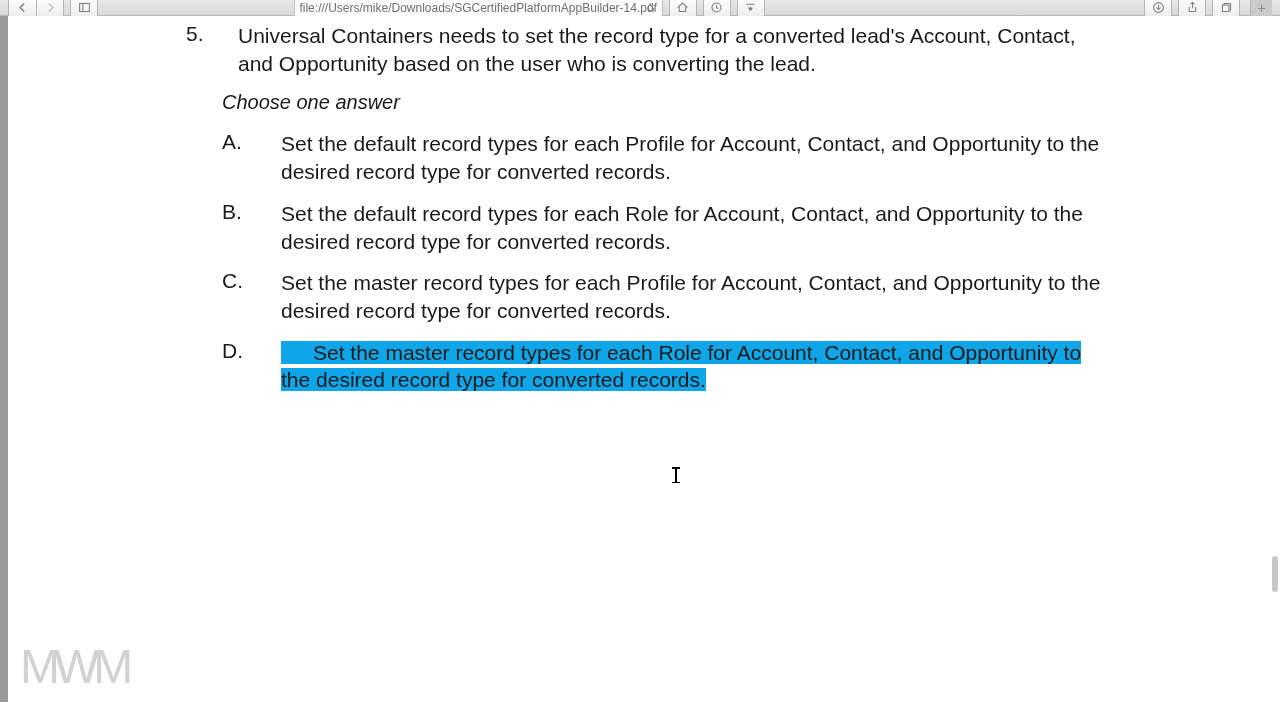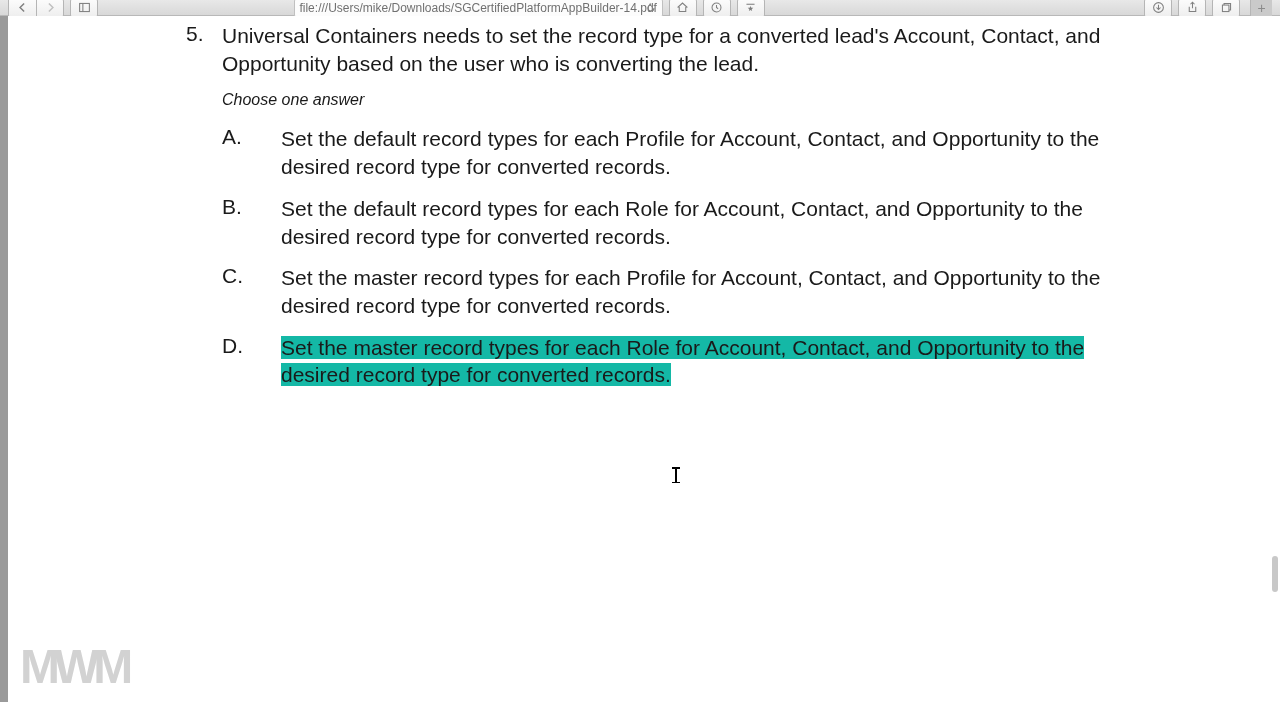--- a/index.html
+++ b/index.html
@@ -118,27 +118,28 @@
       width: 36px;
       font-size: 21px;
       flex-shrink: 0;
     }
     .q-body {
       flex: 1;
     }
     .q-text {
       font-size: 21px;
       line-height: 1.32;
+      margin-left: 16px;
     }
     .q-sub {
       font-size: 21px;
       margin-top: 18px;
     }
     .q-instr {
-      font-size: 16px;
+      font-size: 20px;
       font-style: italic;
       margin-top: 14px;
     }
     .answers {
       margin-top: 16px;
     }
     .ans-row {
       display: flex;
       margin-bottom: 14px;
     }
@@ -147,21 +148,22 @@
       font-size: 21px;
       flex-shrink: 0;
     }
     .ans-text {
       flex: 1;
       font-size: 21px;
       line-height: 1.32;
       margin-left: 21px;
     }
     .highlight {
-      background: #14b8a6;
+      background: #0ea5e9;
+      padding-left: 32px;
     }
     .cursor-caret {
       position: absolute;
       left: 667px;
       top: 451px;
       width: 2px;
       height: 18px;
       color: #000;
       font-size: 16px;
     }
@@ -188,21 +190,21 @@
       background: #000;
     }
     .cursor-caret .ibeam::before { top: 0; }
     .cursor-caret .ibeam::after { bottom: 0; }
     .watermark {
       position: absolute;
       bottom: 8px;
       left: 12px;
       font-family: Arial, sans-serif;
       font-size: 48px;
-      font-weight: 700;
+      font-weight: 400;
       color: #d2d2d2;
       letter-spacing: -6px;
       user-select: none;
     }
     .scrollbar-pill {
       position: absolute;
       right: 2px;
       bottom: 110px;
       width: 6px;
       height: 36px;

